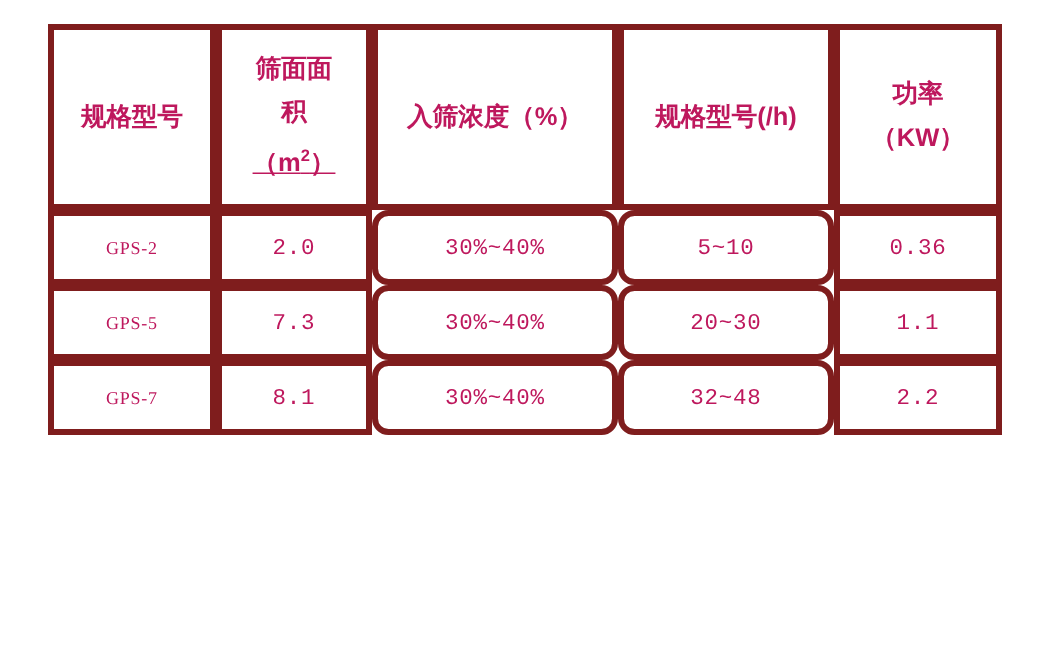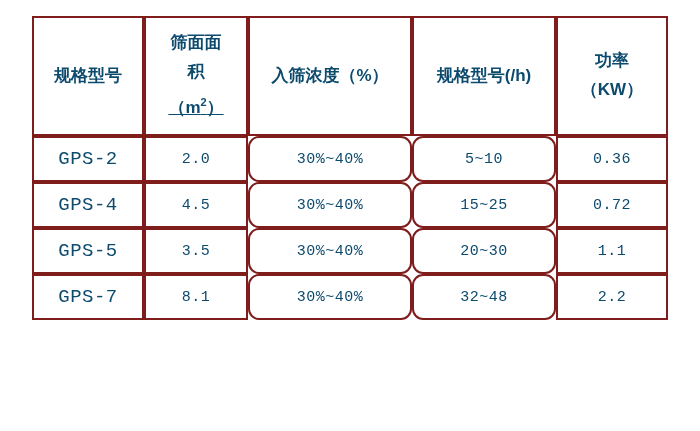--- a/index.html
+++ b/index.html
@@ -22,24 +22,24 @@
   }
   table.spec {
     border-collapse: separate;
     border-spacing: 0;
     width: 636px;
     table-layout: fixed;
     background: #ffffff;
   }
   table.spec td,
   table.spec th {
-    border: 2px solid #7f1d1d;
+    border: 4px solid #7f1d1d;
     text-align: center;
     vertical-align: middle;
-    color: #0c4a6e;
+    color: #be185d;
     background: #ffffff;
     padding: 2px 18px;
   }
   thead th {
     height: 112px;
     font-weight: bold;
     font-size: 17px;
     line-height: 1.5;
   }
   thead th .hdr-stack {
@@ -57,21 +57,22 @@
     font-size: 11px;
     vertical-align: super;
   }
   tbody td {
     height: 38px;
     font-size: 15px;
     font-family: "Liberation Mono", monospace;
     letter-spacing: 0.5px;
   }
   tbody td.model {
-    font-size: 19px;
+    font-size: 12px;
+    font-family: Liberation Serif, serif;
   }
   .tilde {
     font-family: "Liberation Mono", monospace;
     border-radius: 11px;
   }
   .col-model   { width: 112px; }
   .col-area    { width: 104px; }
   .col-conc    { width: 164px; }
   .col-cap     { width: 144px; }
   .col-power   { width: 112px; }
@@ -120,29 +121,22 @@
     </thead>
     <tbody>
       <tr>
         <td class="model">GPS-2</td>
         <td>2.0</td>
         <td class="tilde">30%~40%</td>
         <td class="tilde">5~10</td>
         <td>0.36</td>
       </tr>
       <tr>
-        <td class="model">GPS-4</td>
-        <td>4.5</td>
-        <td class="tilde">30%~40%</td>
-        <td class="tilde">15~25</td>
-        <td>0.72</td>
-      </tr>
-      <tr>
         <td class="model">GPS-5</td>
-        <td>3.5</td>
+        <td>7.3</td>
         <td class="tilde">30%~40%</td>
         <td class="tilde">20~30</td>
         <td>1.1</td>
       </tr>
       <tr>
         <td class="model">GPS-7</td>
         <td>8.1</td>
         <td class="tilde">30%~40%</td>
         <td class="tilde">32~48</td>
         <td>2.2</td>

